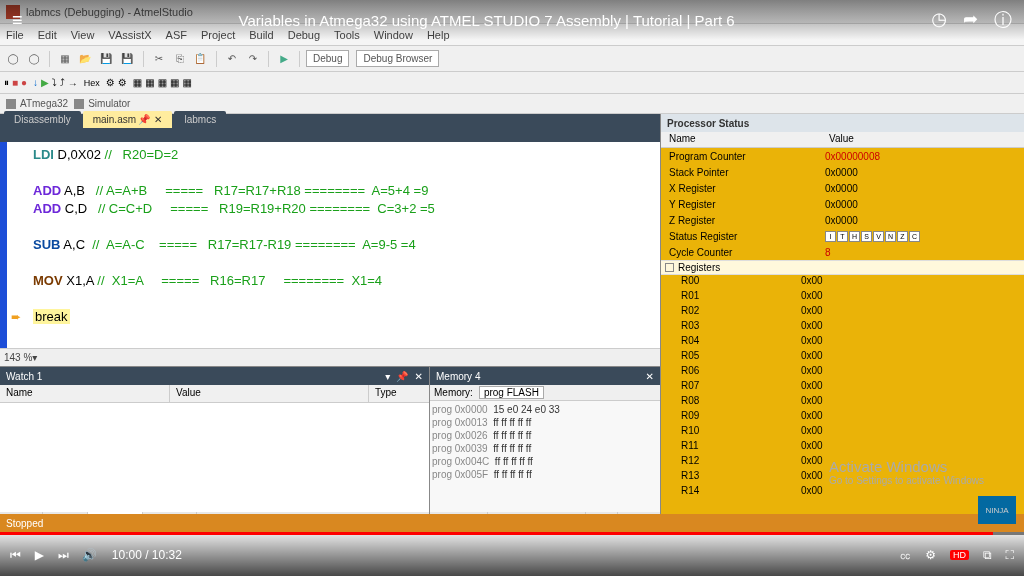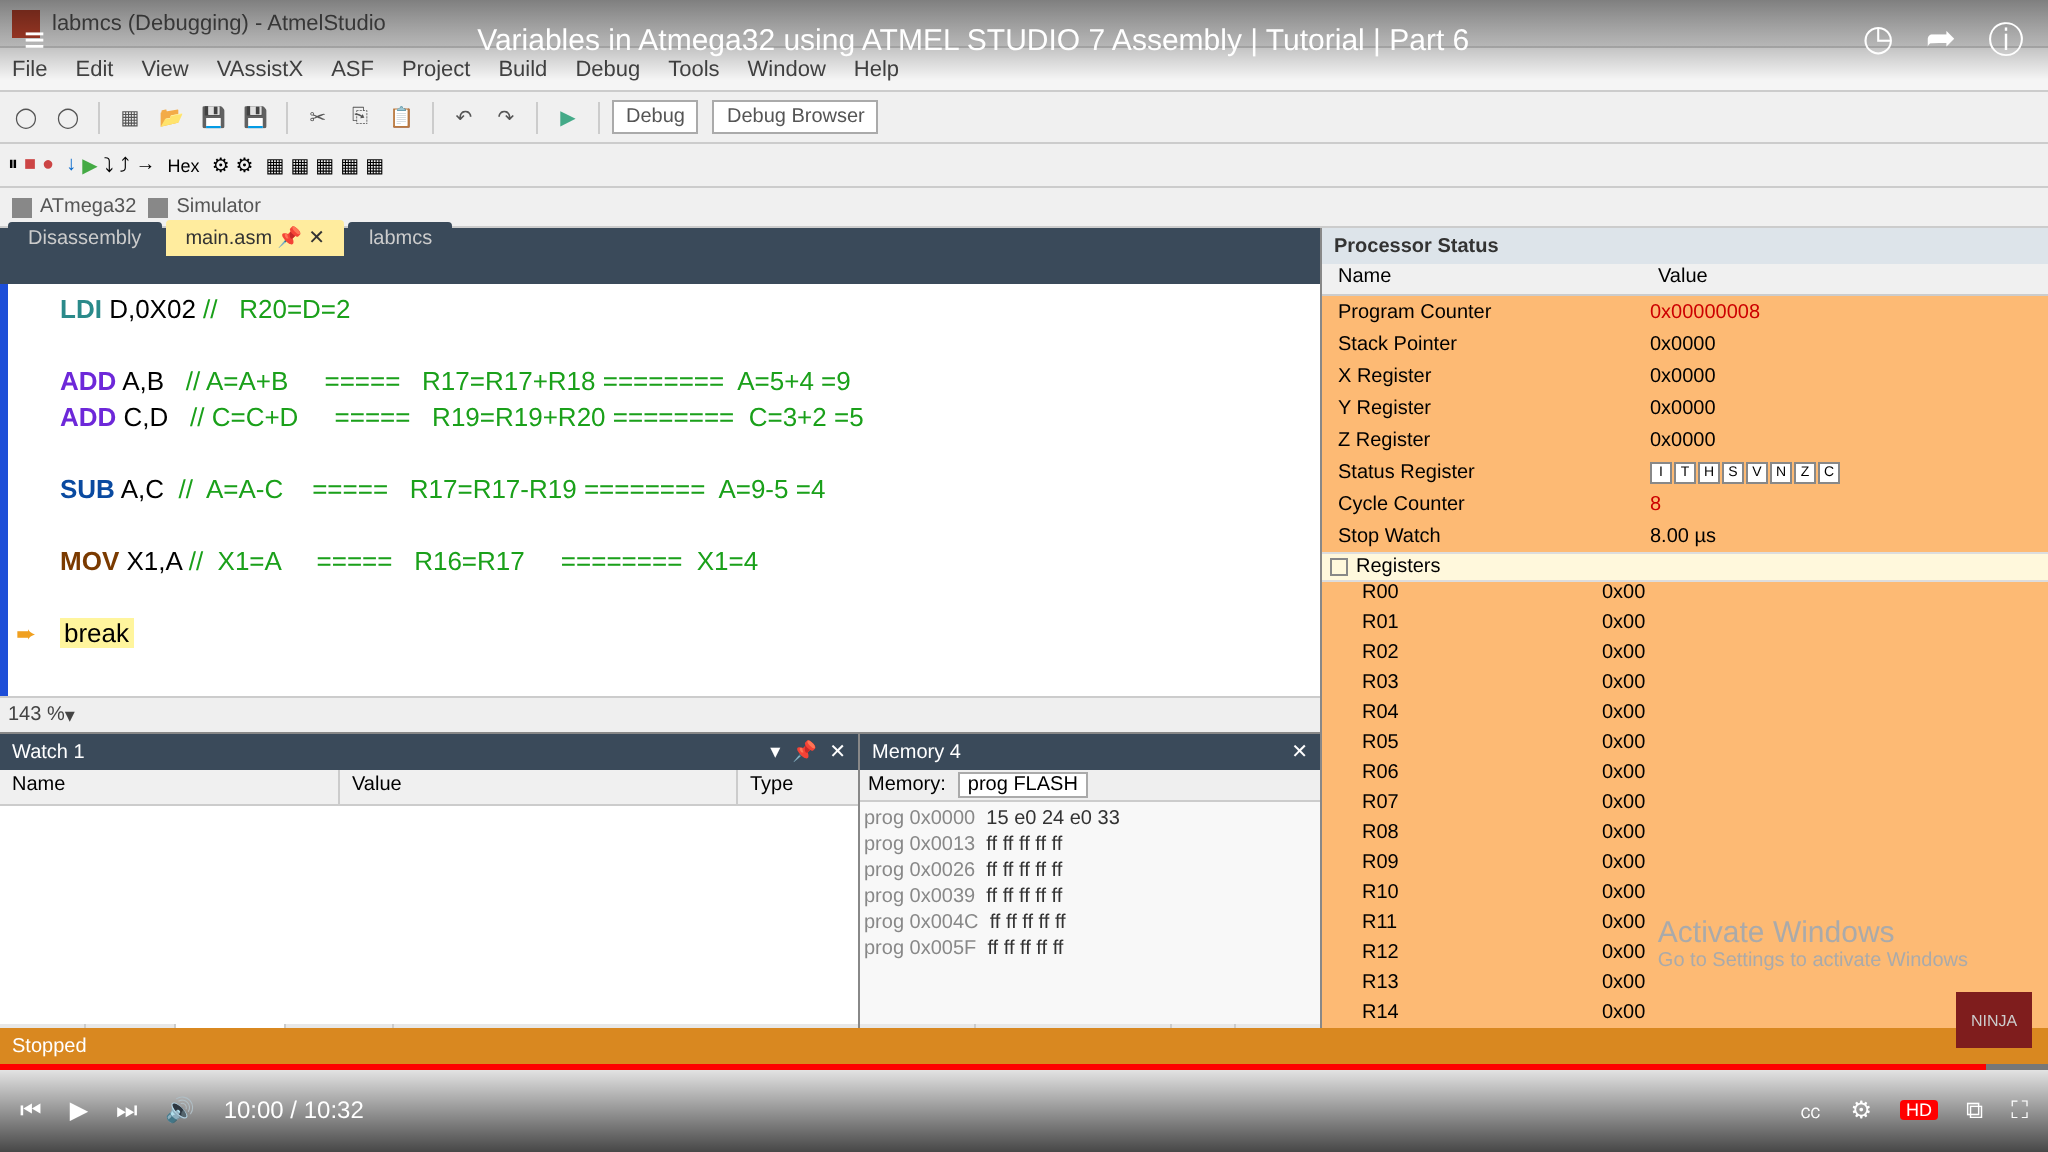--- a/index.html
+++ b/index.html
@@ -18,58 +18,58 @@
 .toolbar .dd { padding:2px 6px; border:1px solid #aaa; background:#fff; font-size:10px; color:#555; }
 .toolbar2 { height:22px; background:#f0f0f0; border-bottom:1px solid #ccc; display:flex; align-items:center; padding:0 4px; gap:3px; font-size:10px; }
 .breadcrumb { height:20px; background:#f0f0f0; border-bottom:1px solid #ccc; padding:0 6px; font-size:10px; display:flex; align-items:center; gap:6px; color:#555; }
 .breadcrumb .crumb { display:flex; align-items:center; gap:4px; }
 .breadcrumb .icn { width:10px; height:10px; background:#888; }
 .main-split { display:flex; height:calc(100% - 24px - 22px - 26px - 22px - 20px - 44px); }
 .editor-col { flex:1; display:flex; flex-direction:column; min-width:0; }
 .tabs { height:22px; background:#3a4a5a; display:flex; align-items:flex-end; padding:14px 4px; gap:2px; font-size:10px; }
 .tab { padding:3px 10px; background:#3a4a5a; color:#ccc; border-radius:2px 2px 0 0; }
 .tab.active { background:#ffec9e; color:#333; }
-.editor { flex:1; background:#fff; font-family:Consolas,monospace; font-size:13px; padding:4px 4px 4px 26px; overflow:hidden; position:relative; border-left:4px solid #1d4ed8; }
+.editor { flex:1; background:#fff; font-family:Consolas,monospace; font-size:13px; padding:4px 4px 4px 26px; overflow:hidden; position:relative; border-left:7px solid #1d4ed8; }
 .editor .ln { white-space:pre; line-height:18px; }
 .kw-ldi{color:#2a8a8a;font-weight:bold;} .kw-add{color:#6d28d9;font-weight:bold;} .kw-sub{color:#0a4aa0;font-weight:bold;} .kw-mov{color:#7a3a00;font-weight:bold;} .cm{color:#1aa01a;} .br{background:#fff59d;padding:0 2px;}
 .editor .bp { position:absolute; left:-22px; color:#f0a020; font-size:12px; }
 .zoom { height:18px; background:#efefef; border-top:1px solid #ccc; font-size:10px; padding:0 4px; display:flex; align-items:center; color:#444; }
 .bottom-panels { height:166px; display:flex; border-top:1px solid #888; }
 .watch { flex:1; display:flex; flex-direction:column; background:#fff; border-right:1px solid #888; }
 .panel-hdr { height:18px; background:#3a4a5a; color:#fff; font-size:10px; display:flex; align-items:center; padding:0 6px; justify-content:space-between; }
 .panel-hdr .ctrls { display:flex; gap:6px; }
 .watch .cols { height:18px; background:#f0f0f0; border-bottom:1px solid #ccc; display:flex; font-size:10px; }
 .watch .cols .c1{width:170px;padding:2px 6px;border-right:1px solid #ccc;} .watch .cols .c2{flex:1;padding:2px 6px;border-right:1px solid #ccc;} .watch .cols .c3{width:60px;padding:2px 6px;}
 .watch .body { flex:1; background:#fff; }
 .watch .ftabs { height:20px; background:#e8e8e8; display:flex; font-size:10px; }
 .watch .ftabs .ft{padding:3px 8px;border-right:1px solid #ccc;color:#444;} .watch .ftabs .ft.act{background:#fff;font-weight:bold;}
 .mem { width:230px; display:flex; flex-direction:column; background:#fff; }
 .mem .row{height:16px;background:#efefef;border-bottom:1px solid #ccc;font-size:10px;display:flex;align-items:center;padding:0 4px;gap:6px;} .mem .row .dd2{border:1px solid #aaa;background:#fff;padding:0 4px;}
 .mem .dump{flex:1;font-family:Consolas,monospace;font-size:10px;background:#f8f8f8;padding:2px;color:#333;}
 .mem .dump .dl{white-space:pre;line-height:13px;} .mem .dump .addr{color:#888;}
 .mem .ftabs{height:20px;background:#e8e8e8;display:flex;font-size:10px;} .mem .ftabs .ft{padding:3px 6px;border-right:1px solid #ccc;color:#444;}
-.proc-col { width:364px; background:#fdba74; border-left:1px solid #888; display:flex; flex-direction:column; }
+.proc-col { width:364px; background:#eab308; border-left:1px solid #888; display:flex; flex-direction:column; }
 .proc-hdr { height:18px; background:#dde4ea; font-size:10px; display:flex; align-items:center; padding:0 6px; color:#333; font-weight:bold; }
 .proc-cols { height:16px; background:#f0f0f0; border-bottom:1px solid #ccc; display:flex; font-size:10px; }
 .proc-cols div{padding:1px 8px;} .proc-cols .n{width:160px;} .proc-cols .v{flex:1;}
 .proc-body { flex:1; overflow:hidden; font-size:10px; }
 .proc-body .pr{display:flex;height:16px;align-items:center;} .proc-body .pr .n{width:160px;padding:0 8px;} .proc-body .pr .v{flex:1;padding:0 4px;}
 .proc-body .pr.red .v{color:#c00;}
 .proc-body .reghdr{background:#fff8dc;padding:1px 4px;border-top:1px solid #ddd;border-bottom:1px solid #ddd;font-size:10px;display:flex;align-items:center;gap:4px;}
 .proc-body .reghdr .box{width:9px;height:9px;border:1px solid #888;display:inline-block;}
 .proc-body .rrow{display:flex;height:15px;align-items:flex-start;padding-left:20px;font-size:10px;}
 .proc-body .rrow .rn{width:120px;} .proc-body .rrow .rv{flex:1;}
 .statusbar { position:absolute; left:0; right:0; bottom:44px; height:18px; background:#d98820; color:#fff; font-size:10px; padding:0 6px; display:flex; align-items:center; }
 .yt-controls { position:absolute; bottom:0; left:0; right:0; height:44px; background:linear-gradient(transparent,rgba(0,0,0,0.7)); z-index:10; }
 .yt-controls .progress{position:absolute;top:0;left:0;right:0;height:3px;background:#777;} .yt-controls .progress .fill{height:100%;background:#f00;width:97%;}
 .yt-controls .row{display:flex;align-items:center;height:40px;padding:0 10px;gap:14px;color:#fff;font-size:12px;margin-top:3px;}
 .yt-controls .row .sp{flex:1;}
 .sr-flags{display:flex;gap:1px;} .sr-flags span{border:1px solid #888;width:11px;height:11px;font-size:7px;display:flex;align-items:center;justify-content:center;background:#fff;}
 .watermark{position:absolute;right:40px;bottom:90px;color:#aaa;font-size:15px;z-index:2;}
-.ninja{position:absolute;right:8px;bottom:52px;width:38px;height:28px;background:#7f1d1d;color:#ccc;font-size:8px;display:flex;align-items:center;justify-content:center;z-index:5;}
+.ninja{position:absolute;right:8px;bottom:52px;width:38px;height:28px;background:#0369a1;color:#ccc;font-size:8px;display:flex;align-items:center;justify-content:center;z-index:5;}
 </style>
 </head>
 <body>
 
 <div class="video-area">
   <div class="yt-overlay">
     <div class="menu-icon">≡</div>
     <div class="title">Variables in Atmega32 using ATMEL STUDIO 7 Assembly | Tutorial | Part 6</div>
     <div class="right-icons">
       <span>◷</span>
@@ -264,24 +264,20 @@
                 <span>N</span>
                 <span>Z</span>
                 <span>C</span>
               </div>
             </div>
           </div>
           <div class="pr red">
             <div class="n">Cycle Counter</div>
             <div class="v">8</div>
           </div>
-          <div class="pr">
-            <div class="n">Stop Watch</div>
-            <div class="v">8.00 µs</div>
-          </div>
           <div class="reghdr"><span class="box"></span> Registers</div>
           <div class="rrow">
             <div class="rn">R00</div>
             <div class="rv">0x00</div>
           </div>
           <div class="rrow">
             <div class="rn">R01</div>
             <div class="rv">0x00</div>
           </div>
           <div class="rrow">

